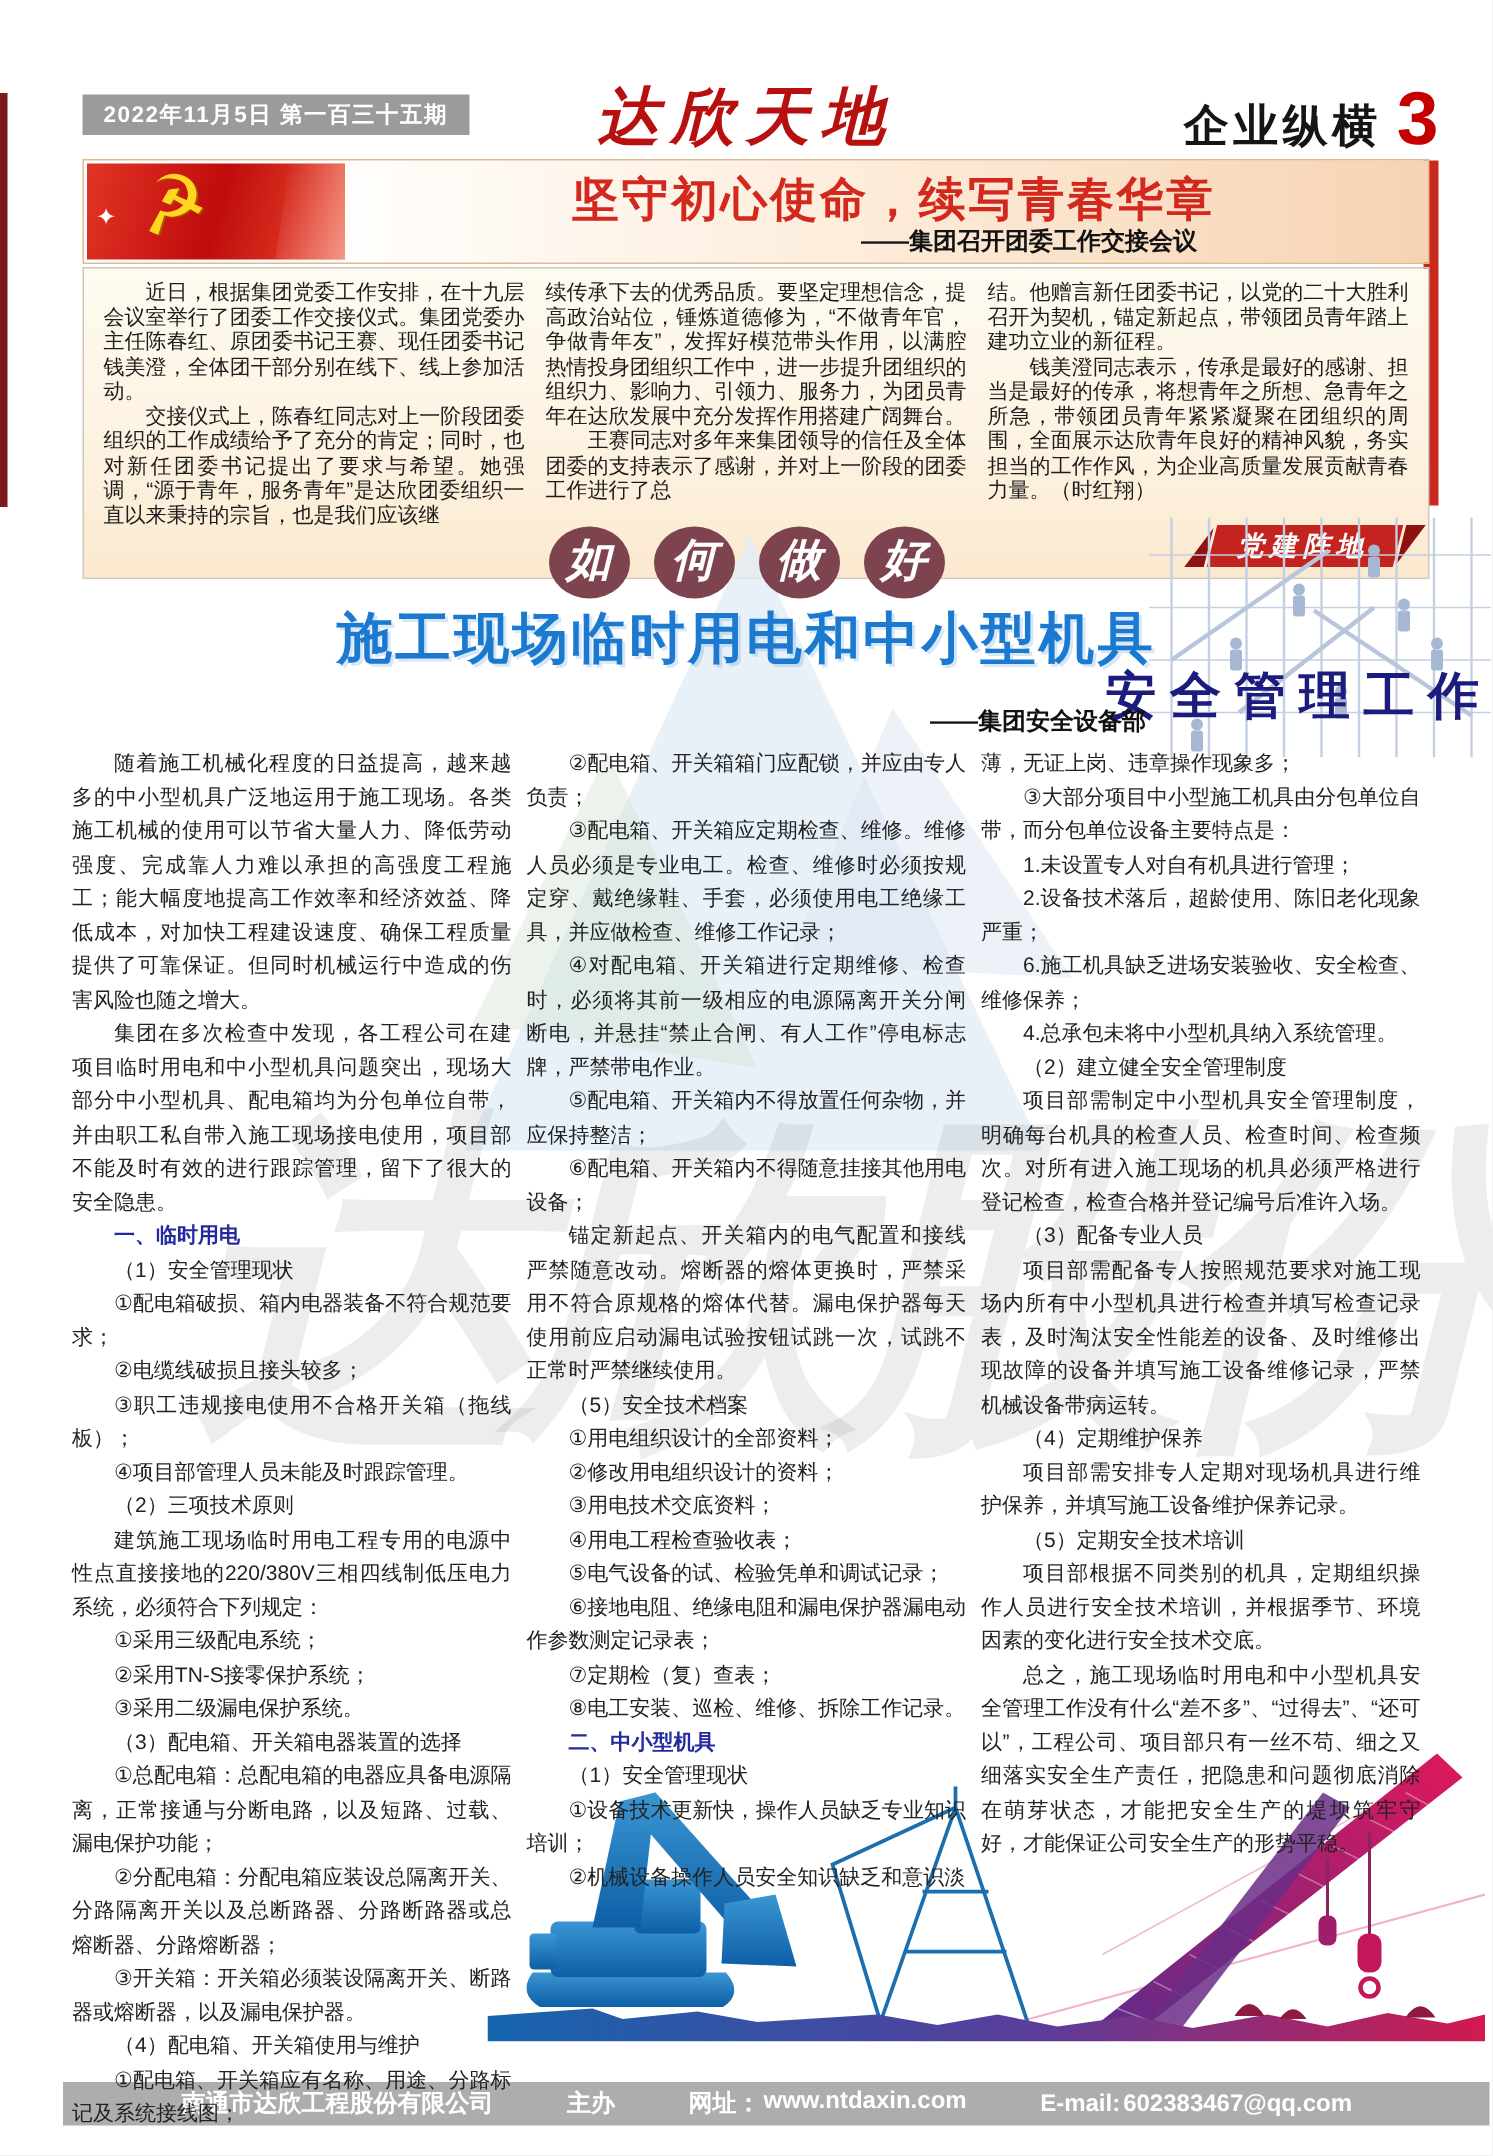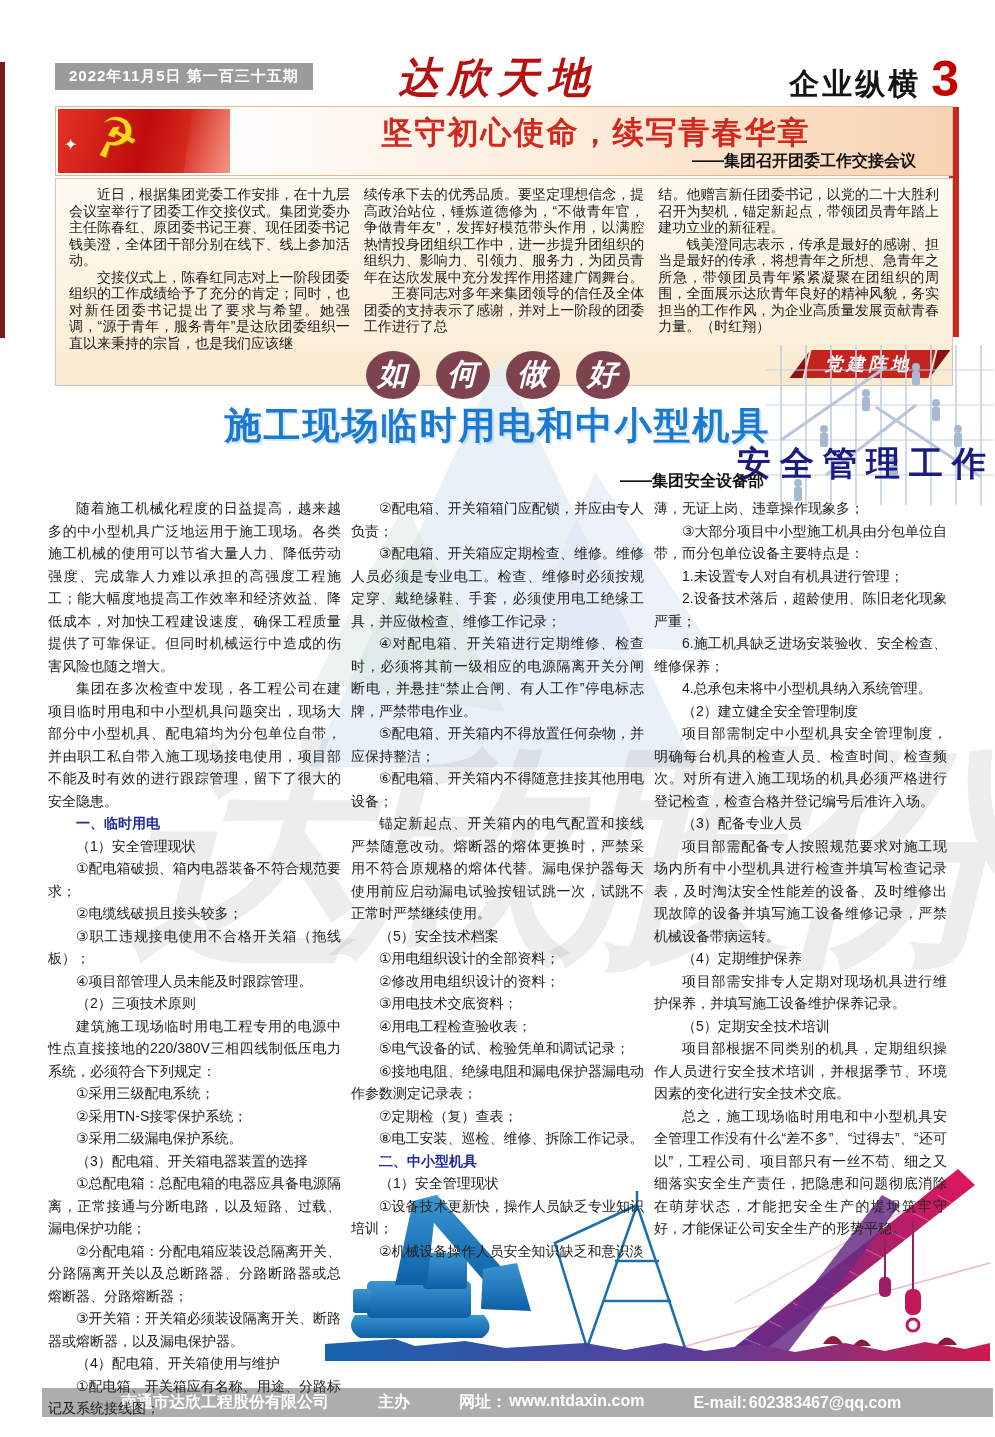--- a/index.html
+++ b/index.html
@@ -25,21 +25,21 @@
           background:linear-gradient(90deg,#ffffff 16%,#fdeedd 55%,#f6d3b2 100%);box-sizing:border-box;}
   .flag{position:absolute;left:2px;top:2px;width:172px;height:64px;overflow:hidden;
         background:linear-gradient(105deg,#e23425 0%,#bf0c0c 50%,#ec4a2e 100%);}
   .flag .emblem{position:absolute;left:34px;top:-2px;font-size:52px;color:#ffd61f;
                 transform:rotate(-12deg);text-shadow:1px 1px 0 #a85a00;}
   .flag .spark{position:absolute;left:6px;top:26px;font-size:16px;color:#fff;}
   .flag::after{content:"";position:absolute;right:-18px;top:-10px;width:60px;height:90px;
                background:linear-gradient(100deg,rgba(255,255,255,.0),rgba(255,255,255,.55));transform:rotate(8deg);}
   .banner-title{position:absolute;left:210px;top:5px;width:660px;text-align:center;color:#d3281e;
                 font-size:31px;font-weight:bold;letter-spacing:2px;white-space:nowrap;}
-  .banner-sub{position:absolute;left:400px;top:44px;width:460px;text-align:right;color:#121212;
+  .banner-sub{position:absolute;left:400px;top:44px;width:460px;text-align:center;color:#121212;
               font-size:16px;font-weight:bold;}
 
   
   .a1body{position:absolute;left:55px;top:178px;width:898px;height:208px;border:1px solid #cfc8ba;
           background:linear-gradient(180deg,#fefbf1 0%,#fdf2e0 60%,#fbe9cf 100%);
           display:flex;gap:14px;padding:7px 13px;box-sizing:border-box;}
   .a1col{flex:1;font-size:14px;line-height:16.5px;text-align:justify;color:#1c1c1c;}
   .a1p{margin:0;text-indent:2em;}
   .a1p.noindent{text-indent:0;}
   .pj-badge{position:absolute;right:20px;bottom:7px;background:#c32420;color:#fff;font-size:18px;

